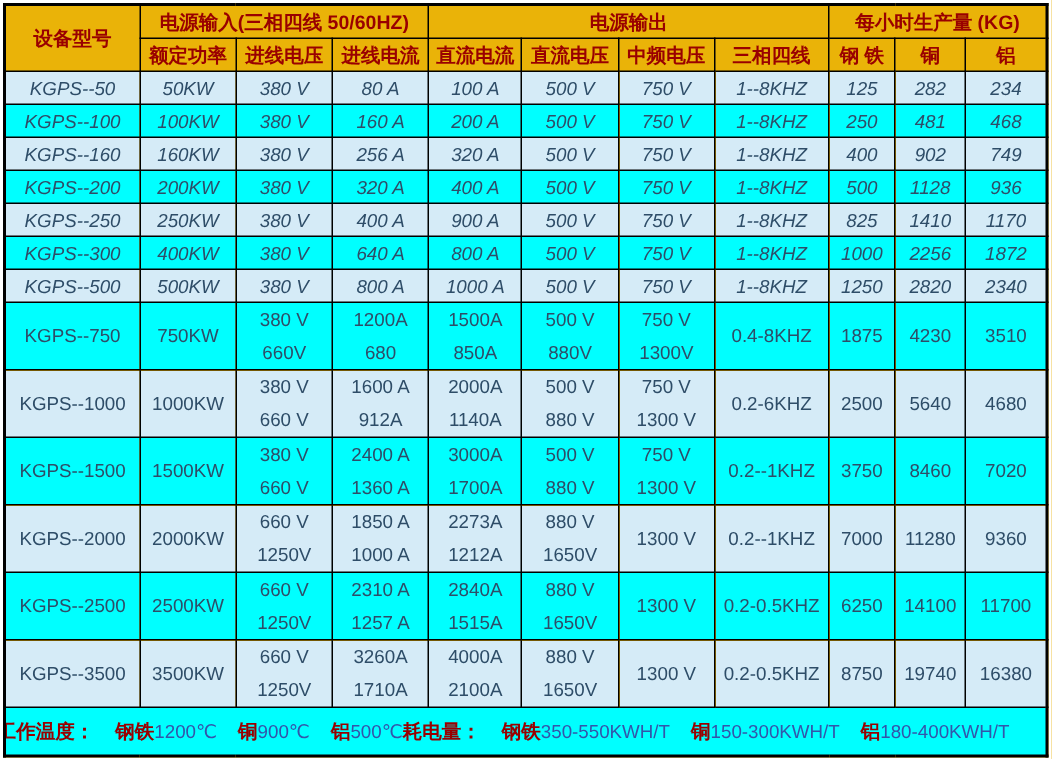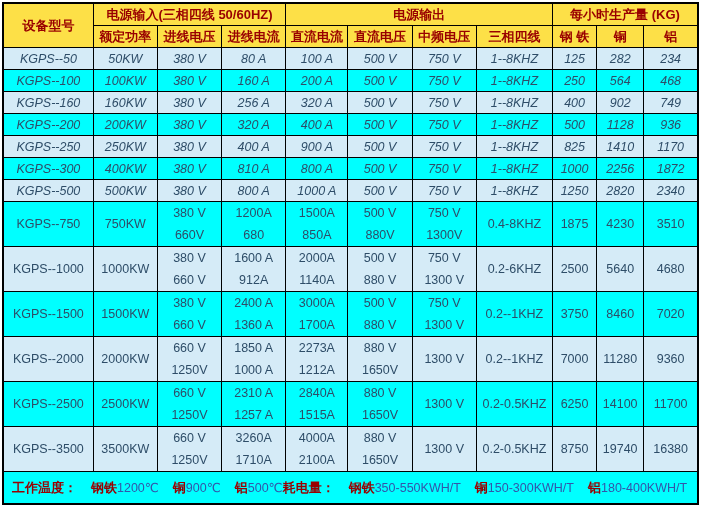--- a/index.html
+++ b/index.html
@@ -1,28 +1,28 @@
 <!DOCTYPE html>
 <html><head>
 <meta charset="utf-8">
 <style>
   html,body{margin:0;padding:0;background:#FFFFFF;}
   body{font-family:"Liberation Sans","DejaVu Sans",sans-serif;}
   .page{width:701px;height:506px;box-sizing:border-box;padding:2px;background:#FFFFFF;}
-  table.spec{border-collapse:collapse;table-layout:fixed;width:697px;background:#fde047;border:2px solid #000;}
+  table.spec{border-collapse:collapse;table-layout:fixed;width:697px;background:#eab308;border:2px solid #000;}
   th,td{border:1px solid #000;text-align:center;vertical-align:middle;padding:0;overflow:hidden;white-space:nowrap;}
   thead th{color:#990000;font-weight:bold;font-size:13px;height:21px;}
   tbody td{color:#2E4D68;font-size:12.5px;font-weight:normal;}
   tr.single{height:22px;font-style:italic;}
   tr.double{height:44px;}
   tr.alt{background:#D5EBF7;}
   tr.cyan{background:#00FFFF;}
   .line{height:22px;line-height:22px;}
   tfoot td{height:31px;background:#00FFFF;}
-  .footer-flex{display:flex;justify-content:flex-start;align-items:center;padding:0 8px;}
+  .footer-flex{display:flex;justify-content:flex-end;align-items:center;padding:0 24px;}
   .flabel{color:#990000;font-weight:bold;font-size:13px;}
   .fmetal{color:#990000;font-weight:bold;font-size:13px;margin-left:14px;}
   .fvalue{color:#3355AA;font-size:12.5px;font-weight:normal;}
 </style>
 </head>
 <body>
 
 <div class="page">
   <table class="spec">
     <colgroup>
@@ -75,21 +75,21 @@
         <tr class="single cyan">
           <td>KGPS--100</td>
           <td>100KW</td>
           <td>380 V</td>
           <td>160 A</td>
           <td>200 A</td>
           <td>500 V</td>
           <td>750 V</td>
           <td>1--8KHZ</td>
           <td>250</td>
-          <td>564</td>
+          <td>481</td>
           <td>468</td>
         </tr>
         <tr class="single alt">
           <td>KGPS--160</td>
           <td>160KW</td>
           <td>380 V</td>
           <td>256 A</td>
           <td>320 A</td>
           <td>500 V</td>
           <td>750 V</td>
@@ -121,21 +121,21 @@
           <td>750 V</td>
           <td>1--8KHZ</td>
           <td>825</td>
           <td>1410</td>
           <td>1170</td>
         </tr>
         <tr class="single cyan">
           <td>KGPS--300</td>
           <td>400KW</td>
           <td>380 V</td>
-          <td>810 A</td>
+          <td>640 A</td>
           <td>800 A</td>
           <td>500 V</td>
           <td>750 V</td>
           <td>1--8KHZ</td>
           <td>1000</td>
           <td>2256</td>
           <td>1872</td>
         </tr>
         <tr class="single alt">
           <td>KGPS--500</td>

